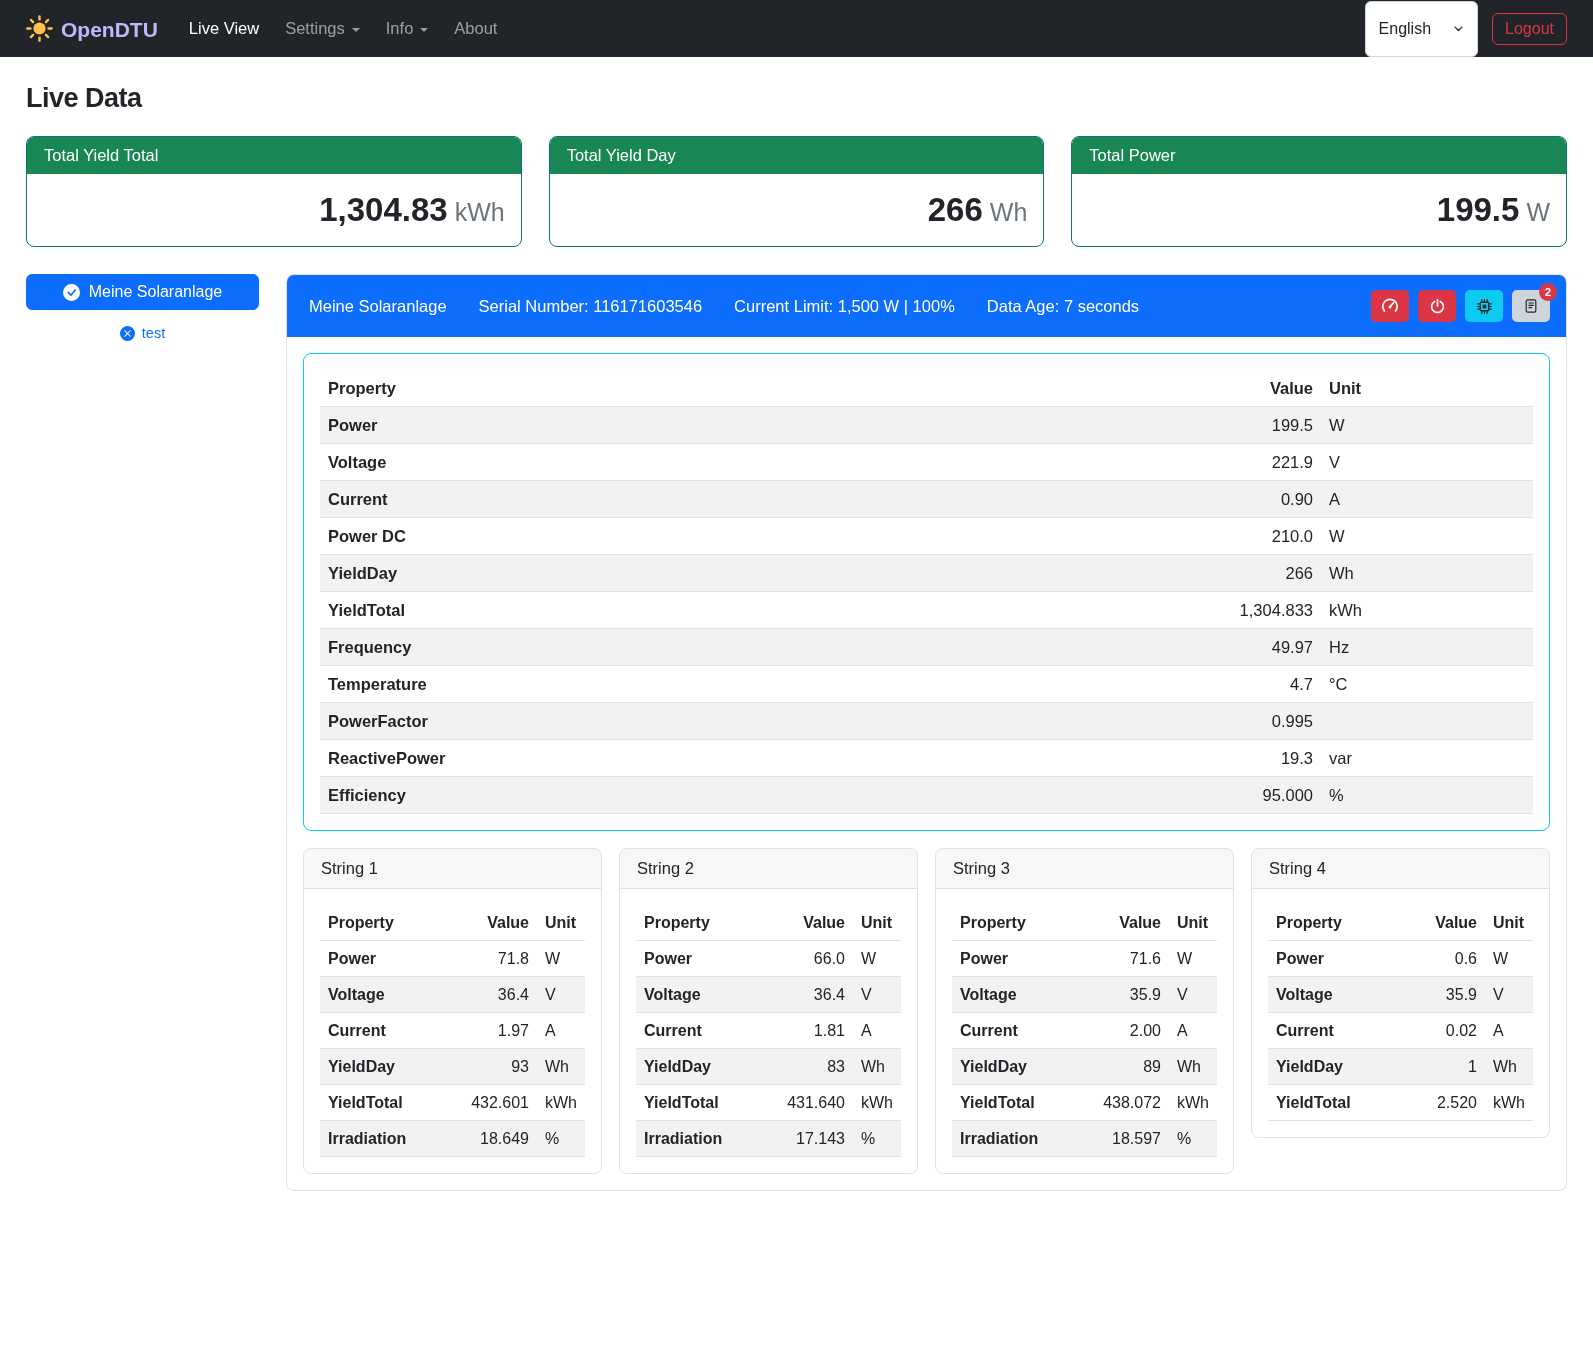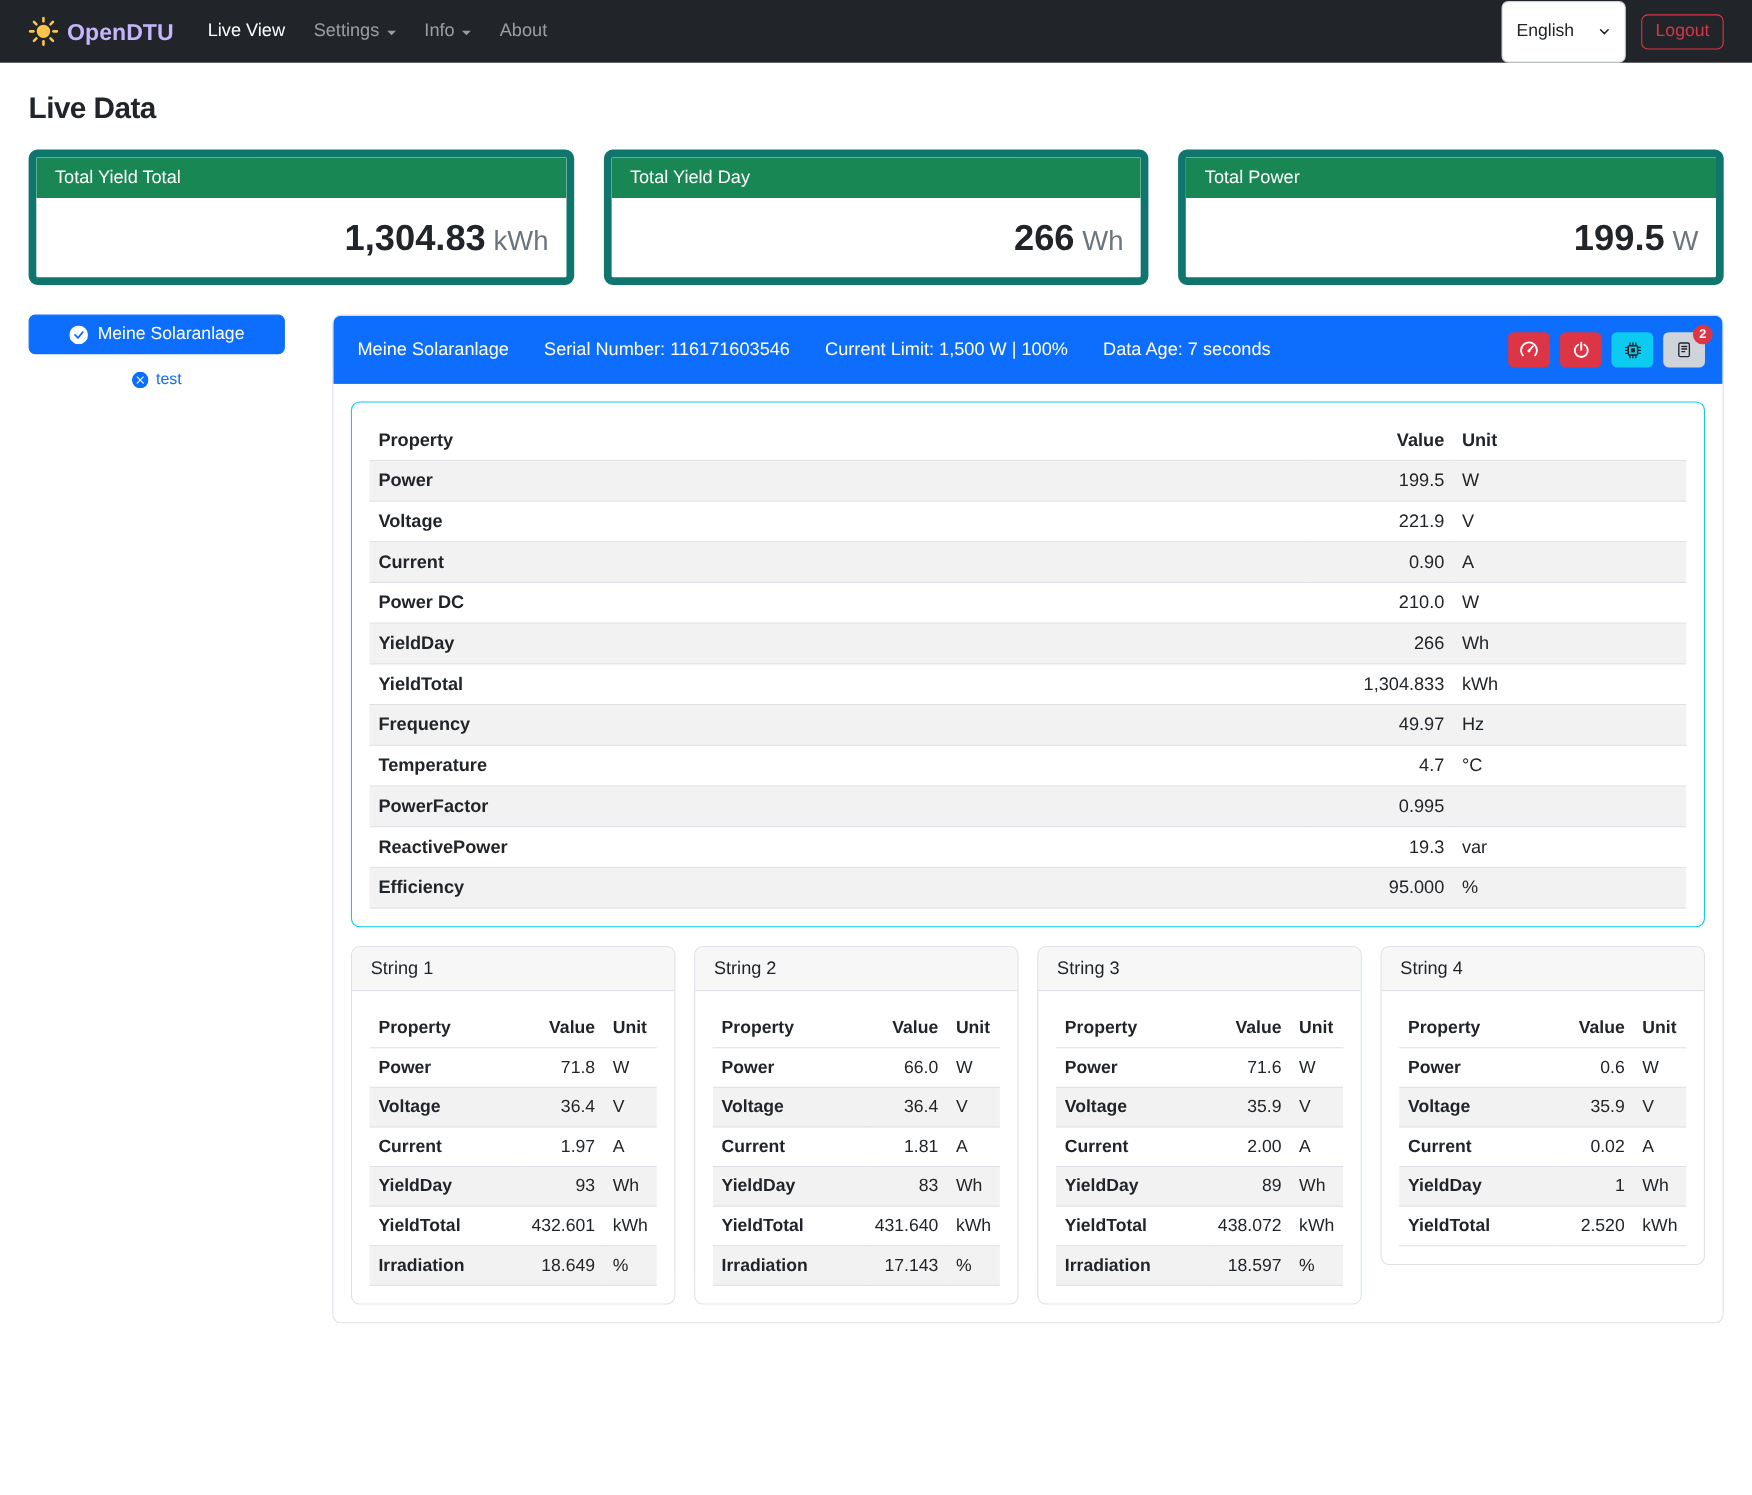--- a/index.html
+++ b/index.html
@@ -16,28 +16,28 @@
   .nav-right { display:flex; align-items:center; gap:14px; }
   .lang-select { background:#fff; color:#212529; border:1px solid #ced4da; border-radius:6px; padding:18px 13px; display:flex; align-items:center; gap:22px; cursor:pointer; }
   .logout-btn { background:transparent; border:1px solid #dc3545; color:#dc3545; border-radius:6px; padding:6px 12px; font-size:16px; cursor:pointer; font-family:inherit; }
 
   
   .container { padding:6px 26px 26px; }
   .page-title { font-size:27px; font-weight:700; margin:20px 0 22px; letter-spacing:-.5px; }
 
   
   .stat-row { display:grid; grid-template-columns:repeat(3,1fr); gap:27px; margin-bottom:27px; }
-  .stat-card { border:7px solid #0f766e; border-radius:8px; overflow:hidden; background:#fff; }
+  .stat-card { border:1px solid #0f766e; border-radius:8px; overflow:hidden; background:#fff; }
   .stat-header { background:#198754; color:#fff; padding:9px 17px; font-size:16.5px; }
   .stat-body { padding:17px 16px; text-align:right; }
   .stat-value { font-size:33px; font-weight:700; color:#212529; }
   .stat-unit { font-size:25px; color:#6c757d; margin-left:7px; }
 
   
-  .content-row { display:flex; gap:43px; align-items:flex-start; }
+  .content-row { display:flex; gap:27px; align-items:flex-start; }
   .sidebar { width:233px; flex:none; }
   .inverter-btn { width:100%; background:#0d6efd; border:1px solid #0d6efd; color:#fff; border-radius:6px; padding:8px 10px; font-size:16px; display:flex; align-items:center; justify-content:center; gap:9px; cursor:pointer; font-family:inherit; }
   .test-link { display:flex; align-items:center; justify-content:center; gap:7px; color:#0d6efd; font-size:14.5px; margin-top:15px; cursor:pointer; }
 
   
   .inverter-card { flex:1; border:1px solid #dee2e6; border-radius:8px; background:#fff; overflow:hidden; }
   .inverter-header { background:#0d6efd; color:#fff; min-height:62px; display:flex; align-items:center; gap:32px; padding:0 16px 0 22px; font-size:16.5px; }
   .header-buttons { margin-left:auto; display:flex; gap:9px; }
   .icon-btn { width:38px; height:32px; border-radius:5px; border:none; display:flex; align-items:center; justify-content:center; cursor:pointer; position:relative; padding:0; }
   .icon-btn.danger { background:#dc3545; }

